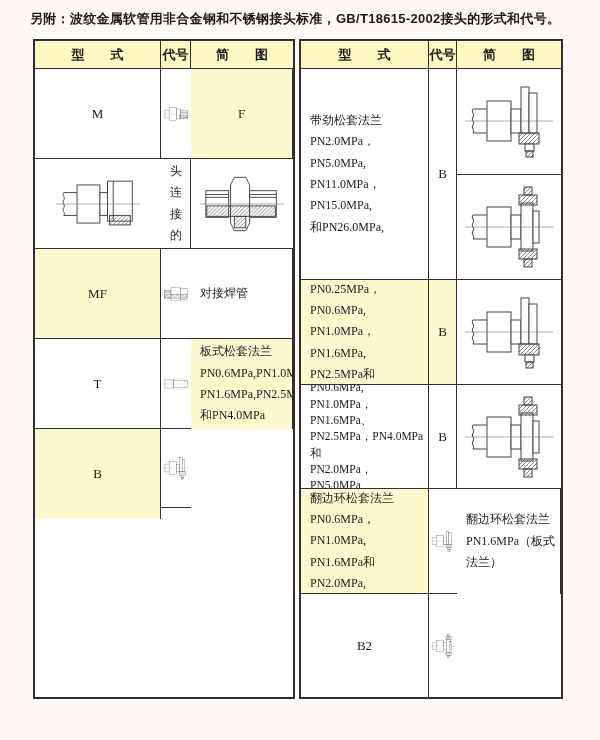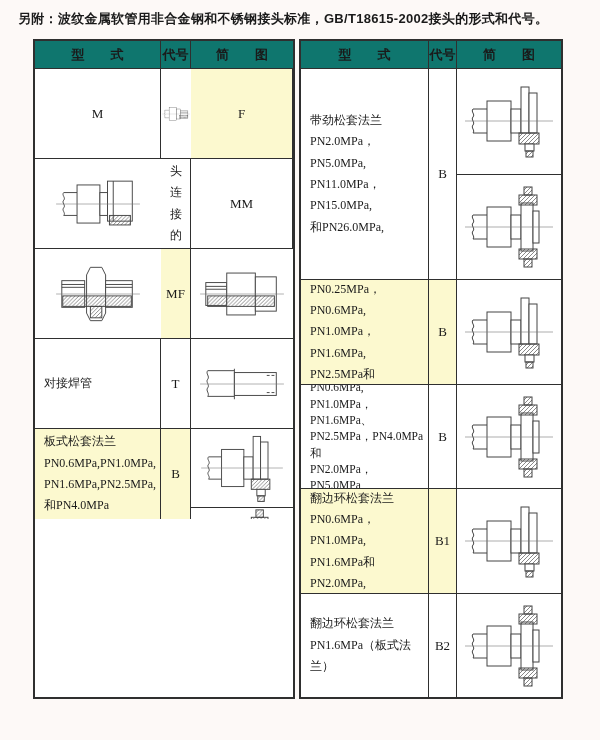--- a/index.html
+++ b/index.html
@@ -2,37 +2,37 @@
 <html><head>
 <meta charset="utf-8">
 <style>
   html,body{margin:0;padding:0}
   body{
     width:600px;height:740px;position:relative;
     background:#fdf9f7;color:#1a1a1a;
     font-family:"Liberation Serif","DejaVu Serif",serif;
   }
   .title{
-    position:absolute;left:18px;top:10px;width:550px;
+    position:absolute;left:30px;top:10px;width:550px;
     font-size:13px;font-weight:600;letter-spacing:.3px;
     font-family:"Liberation Sans","DejaVu Sans",sans-serif;
   }
   .tbl{
     position:absolute;top:39px;background:#fff;
     border:2px solid #2f2f2f;display:grid;
   }
   #tblL{left:33px;grid-template-columns:126px 30px 102px;
         grid-template-rows:28px 90px 90px 90px 90px 90px 178px}
   #tblR{left:299px;grid-template-columns:128px 28px 104px;
         grid-template-rows:28px 211px 105px 104px 105px 103px}
   .c{border-right:1px solid #2f2f2f;border-bottom:1px solid #2f2f2f;
      box-sizing:border-box;overflow:hidden;background:#fff}
   .last{border-right:none}
   .bb0{border-bottom:none}
-  .hd{background:#0f766e;display:flex;align-items:center;justify-content:center;
+  .hd{background:#fef9c3;display:flex;align-items:center;justify-content:center;
       font-size:13px;font-weight:600}
   .type{display:flex;align-items:center;padding:4px 4px 4px 9px;
         font-size:12px;white-space:pre-line;line-height:1.78}
   .tight{line-height:1.42;font-size:11.5px}
   .code{display:flex;align-items:center;justify-content:center;font-size:13px}
   .diag{display:flex;align-items:center;justify-content:center}
   .hl{background:#fcf9cf}
   .stack{display:flex;flex-direction:column;align-items:stretch;justify-content:stretch;padding:0}
   .sub{flex:1;display:flex;align-items:center;justify-content:center}
   .sub + .sub{border-top:1px solid #2f2f2f}
@@ -133,21 +133,20 @@
 
   <div class="c code hl">F</div>
   <div class="c diag last">
     <svg class="dg" width="96" height="80" viewBox="0 0 96 84">
         <use href="#s-f"></use>
       </svg>
   </div>
 
   <div class="c type">与松套螺母接头连接的
 板式松套法兰</div>
-  <div class="c code">MM</div>
   <div class="c diag last">
     <svg class="dg" width="96" height="80" viewBox="0 0 96 84">
         <use href="#s-mm"></use>
       </svg>
   </div>
 
   <div class="c code hl">MF</div>
   <div class="c diag last">
     <svg class="dg" width="96" height="80" viewBox="0 0 96 84">
         <use href="#s-mf"></use>
@@ -224,21 +223,20 @@
   <div class="c code">B</div>
   <div class="c diag last">
     <svg class="dg" width="96" height="88" viewBox="0 0 96 84">
         <use href="#s-flb"></use>
       </svg>
   </div>
 
   <div class="c type hl">翻边环松套法兰
 PN0.6MPa，PN1.0MPa,
 PN1.6MPa和PN2.0MPa,</div>
-  <div class="c code hl">B1</div>
   <div class="c diag last">
     <svg class="dg" width="96" height="88" viewBox="0 0 96 84">
         <use href="#s-fla"></use>
       </svg>
   </div>
 
   <div class="c type bb0">翻边环松套法兰
 PN1.6MPa（板式法兰）</div>
   <div class="c code bb0">B2</div>
   <div class="c diag last bb0">

